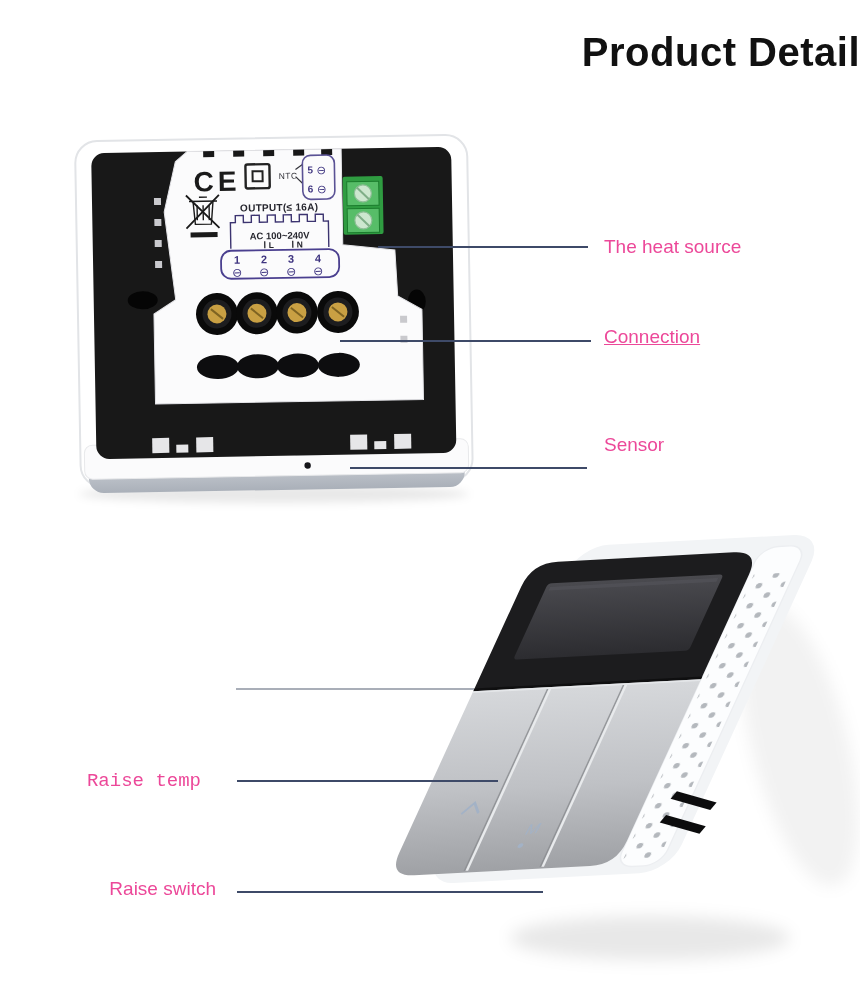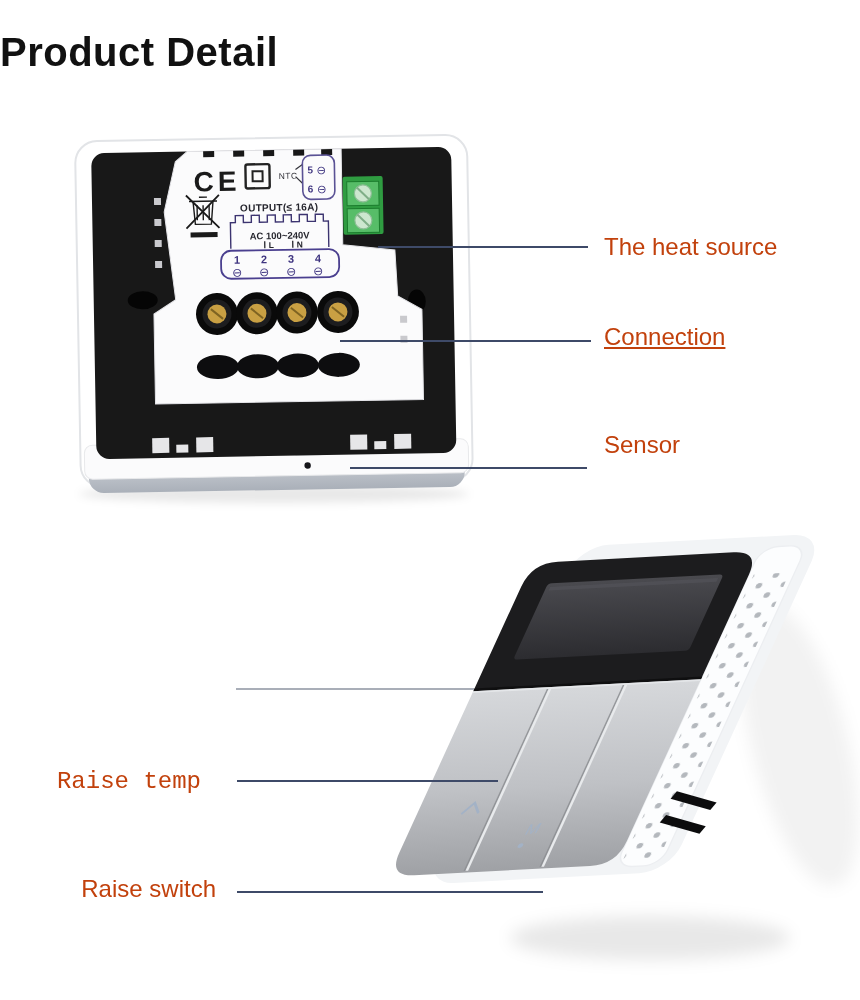--- a/index.html
+++ b/index.html
@@ -2,28 +2,28 @@
 <html><head>
 <meta charset="utf-8">
 <style>
   html,body{margin:0;padding:0;background:#ffffff;}
   .stage{
     position:relative; width:860px; height:1000px; overflow:hidden;
     background:#ffffff; font-family:"Liberation Sans", sans-serif;
   }
   .page-title{
     position:absolute; left:0; top:30px; width:860px;
-    text-align:left; font-size:40px; font-weight:700; color:#111111;
+    text-align:right; font-size:40px; font-weight:700; color:#111111;
     letter-spacing:0.5px;
   }
   .artwork{position:absolute; left:0; top:0;}
   .callout-line{position:absolute; height:2px; background:#3e4a68;}
   .callout-line.gray{background:#a9aeb8;}
   .callout-label{
-    position:absolute; font-size:24px; color:#c2410c; line-height:27px;
+    position:absolute; font-size:19px; color:#ec4899; line-height:27px;
     white-space:nowrap;
   }
   .callout-label.right-align{text-align:right;}
 </style>
 </head>
 <body>
 
 <div class="stage">
 
   <div class="page-title">Product Detail</div>

